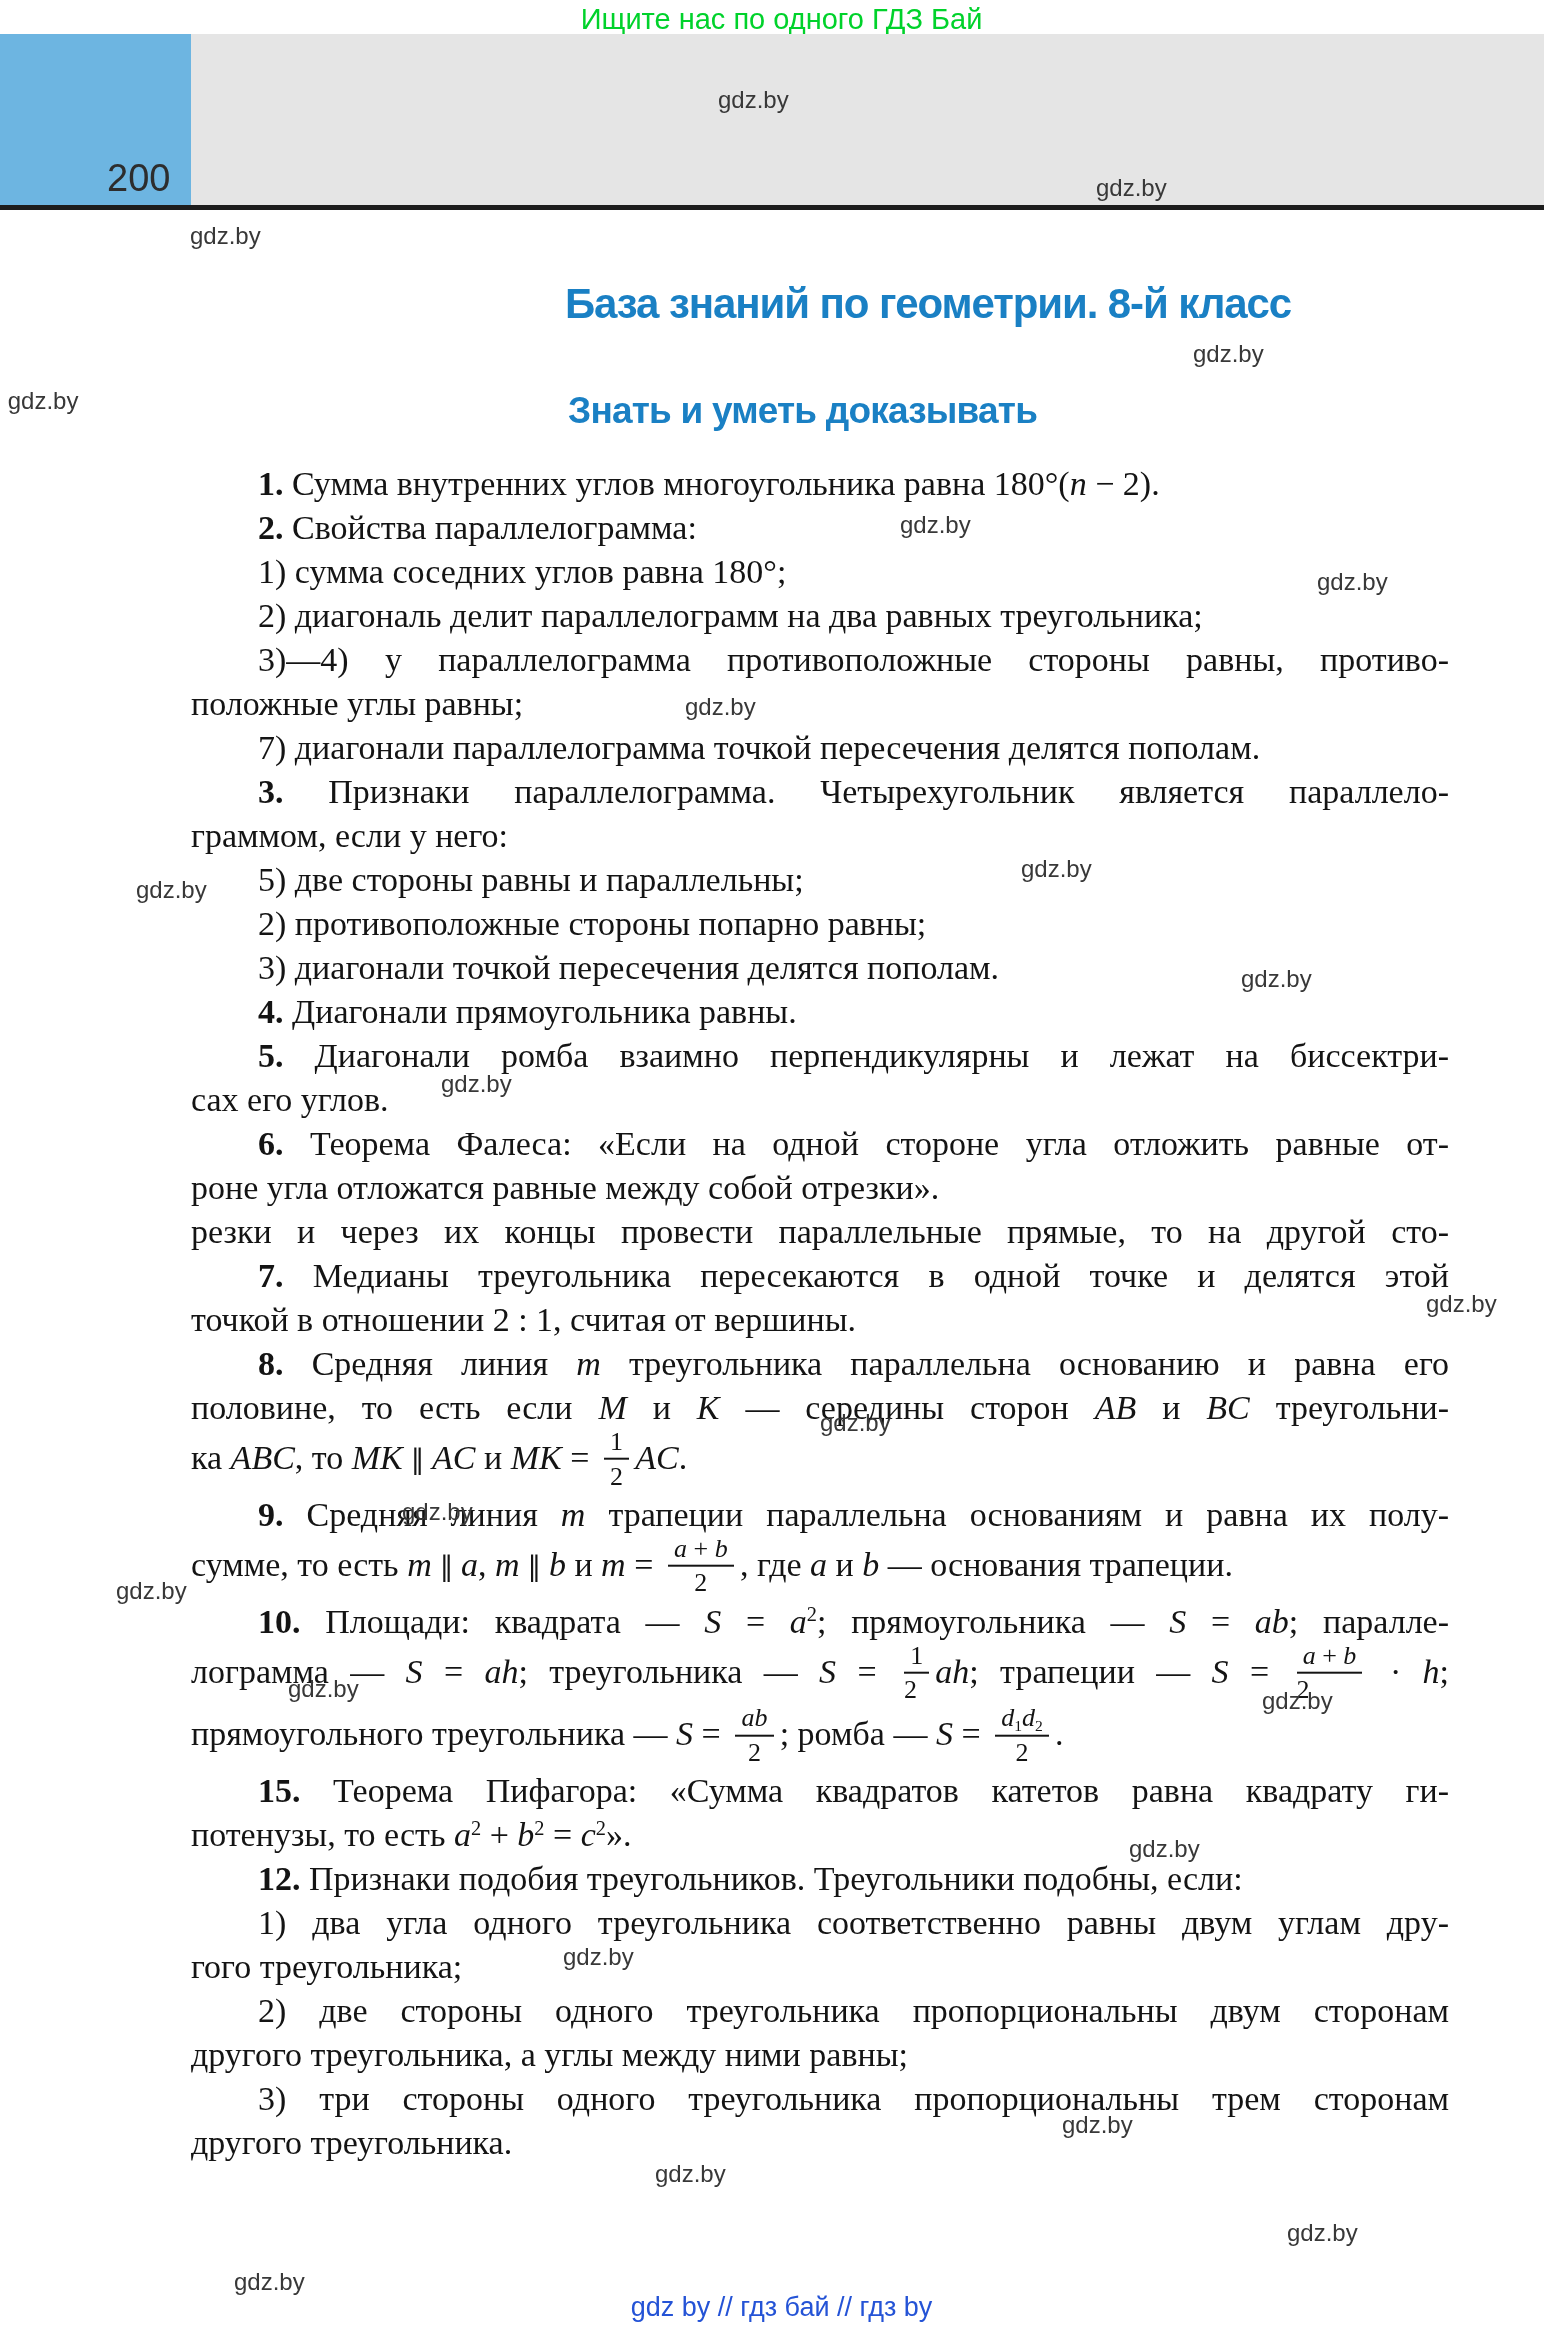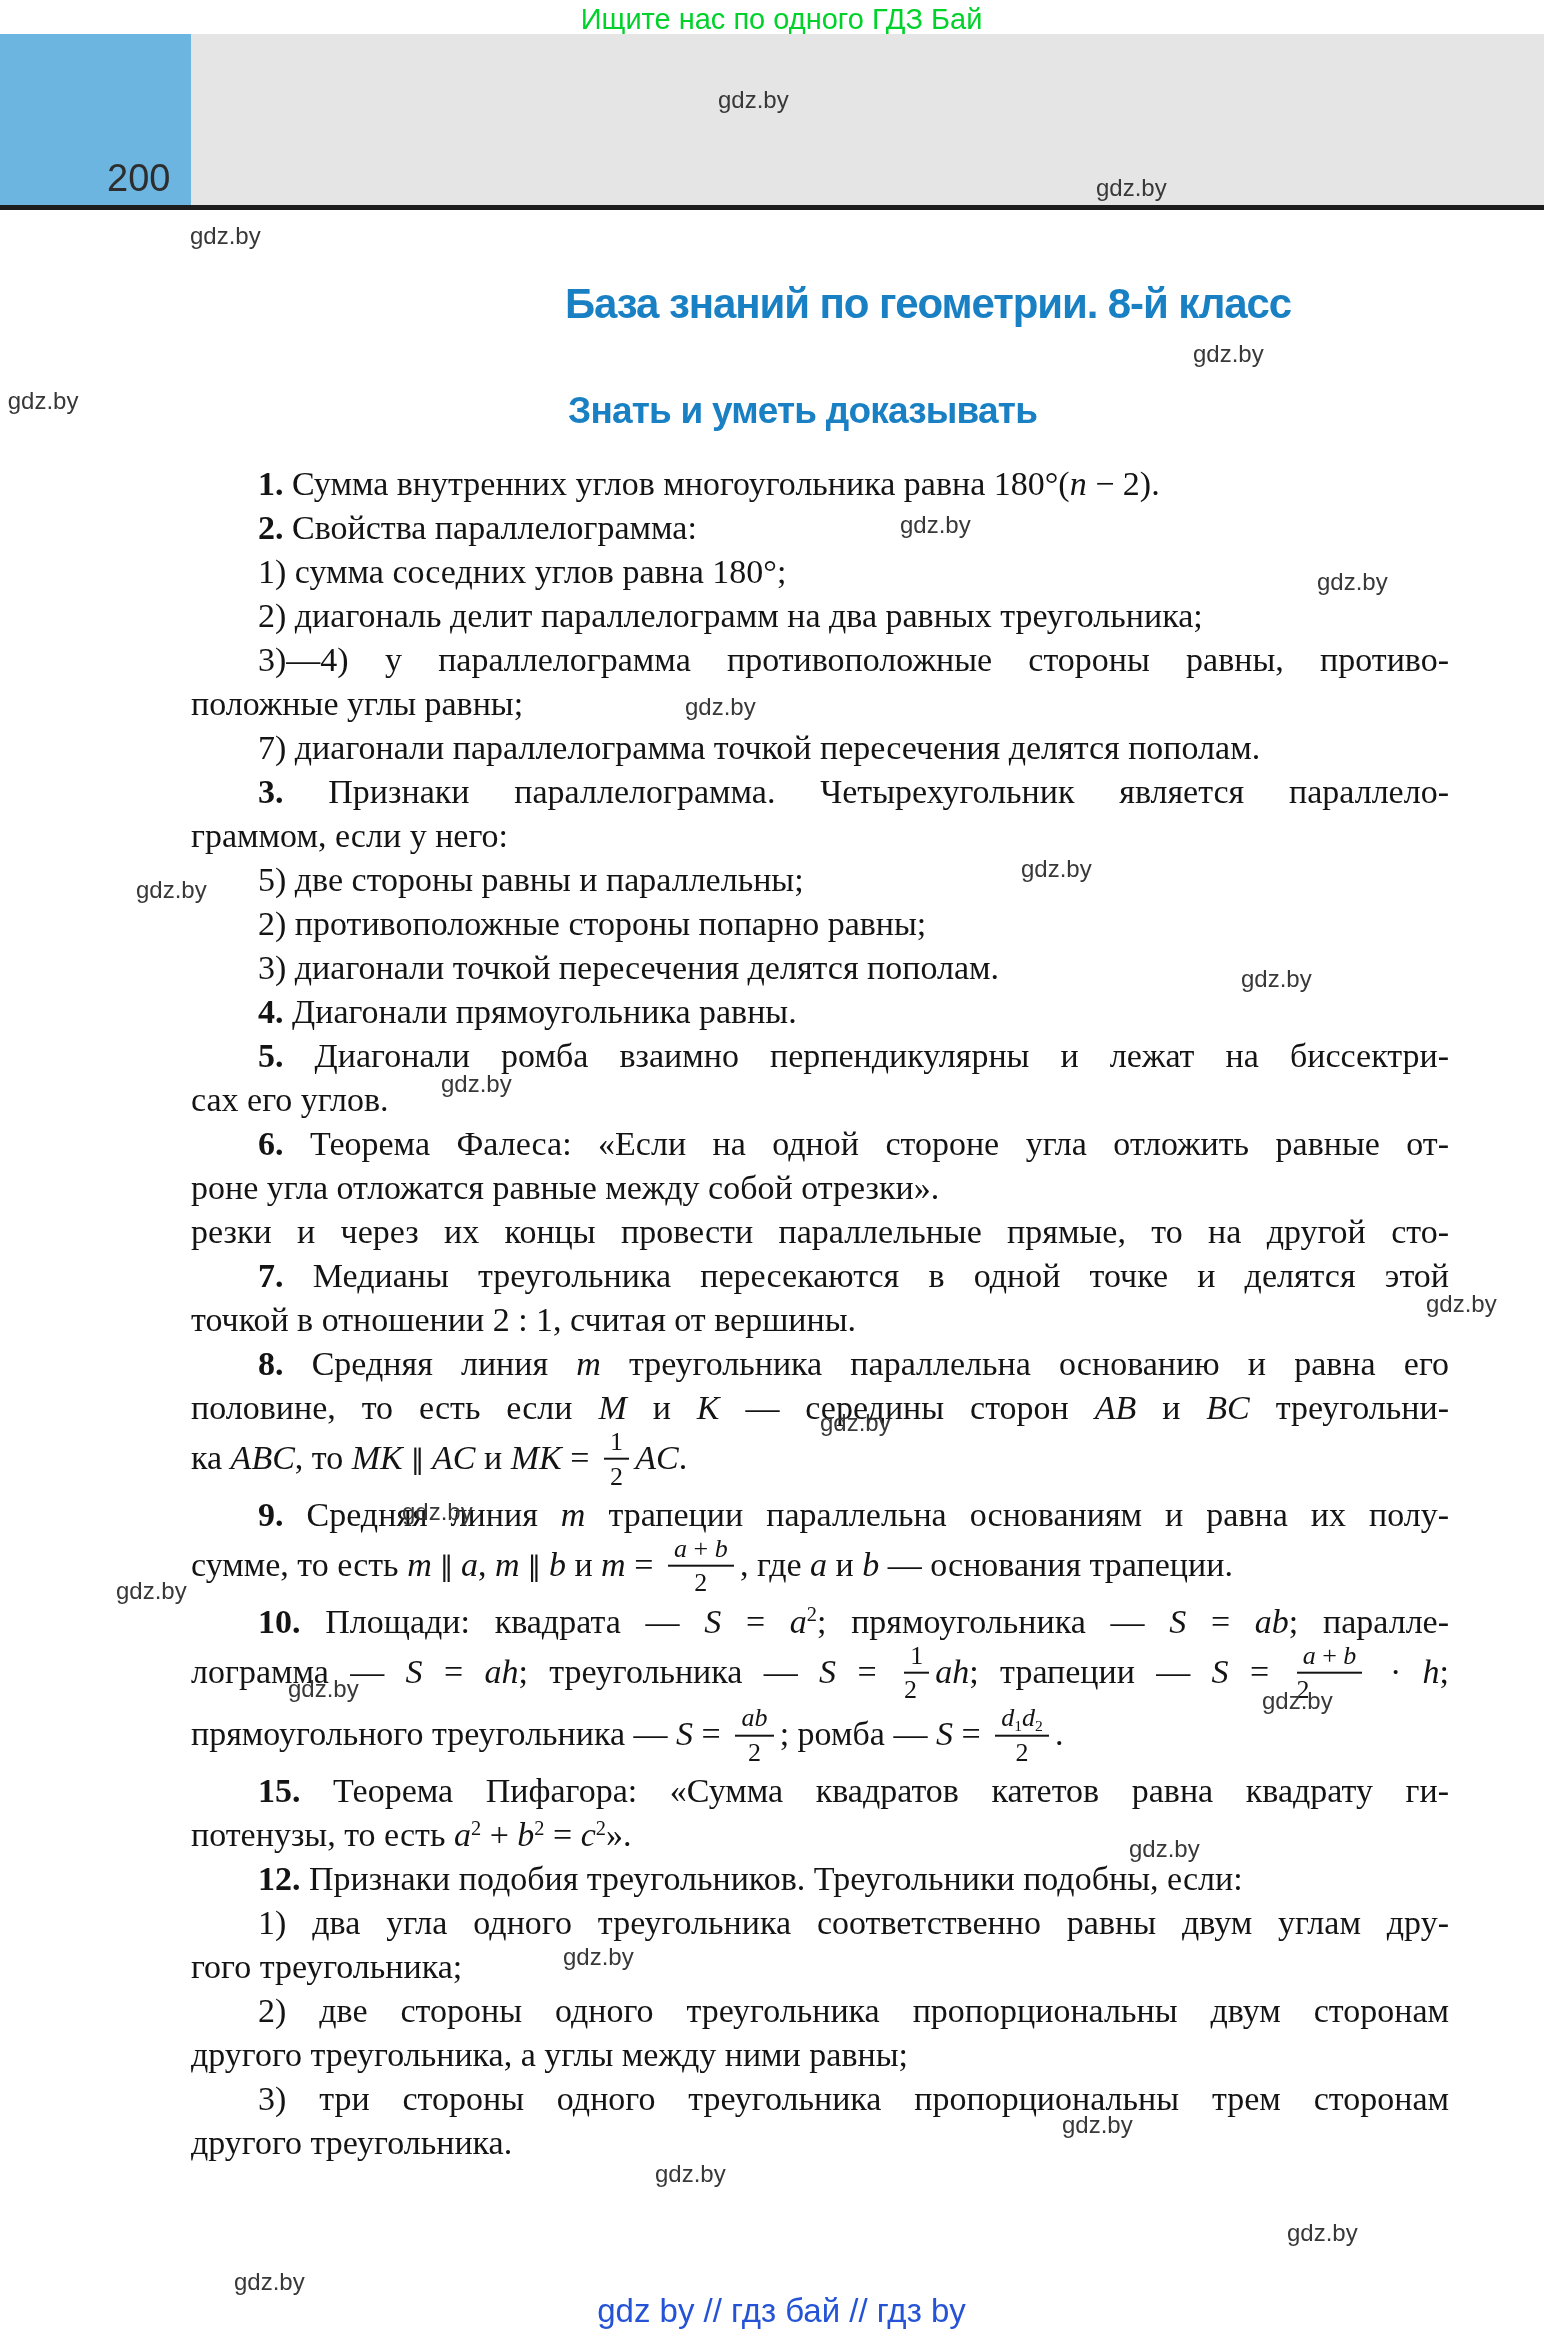--- a/index.html
+++ b/index.html
@@ -35,21 +35,21 @@
   .par{font-family:"DejaVu Sans","DejaVu Serif",sans-serif;font-size:0.82em;margin:0 7.7px;}
   .frac{display:inline-block;vertical-align:middle;text-align:center;
         font-size:26px;line-height:1.08;margin:0 6.1px;transform:translateY(-2.3px);}
   .frac .fn{display:block;padding:0 6.1px 2.3px;border-bottom:2.3px solid #141414;}
   .frac .fd{display:block;padding-top:2.3px;}
   
   .wm{position:absolute;font-family:"Liberation Sans",sans-serif;font-size:24px;
       color:#383838;white-space:nowrap;}
   
   .footer{position:absolute;left:0;top:2292px;width:100%;text-align:center;
-          font-family:"Liberation Sans",sans-serif;font-size:33px;color:#2453d6;}
+          font-family:"Liberation Sans",sans-serif;font-size:27px;color:#2453d6;}
 </style>
 </head>
 <body>
 
 <div class="page">
 
   <div class="promo">Ищите нас по одного ГДЗ Бай</div>
 
   <div class="header">
     <div class="pagenum-block">

